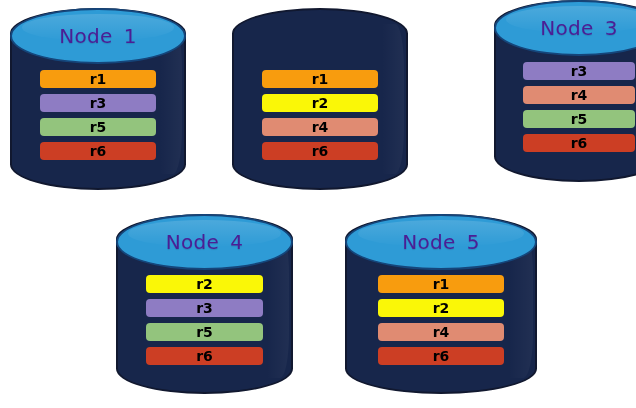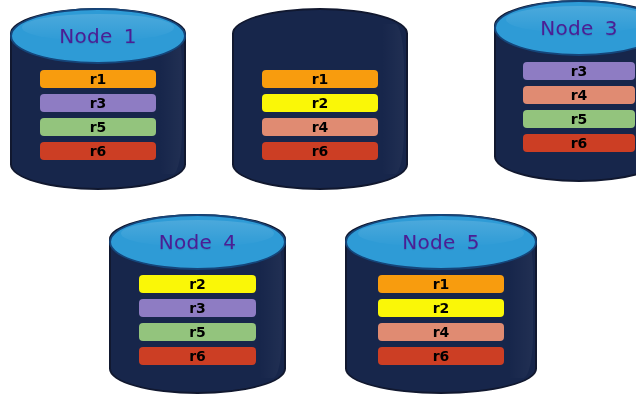--- a/index.html
+++ b/index.html
@@ -113,21 +113,21 @@
     font-weight: bold;
     line-height: 1;
     box-sizing: border-box;
   }
 
   
   #node-1 { left: 10px;  top: 8px;   width: 176px; height: 182px; }
   #node-2 { left: 232px; top: 8px;   width: 176px; height: 182px; }
   #node-3 { left: 450px; top: 0;   width: 170px; height: 182px; margin-left: 44px; }
   
-  #node-4 { left: 109px; top: 214px; width: 177px; height: 180px; }
+  #node-4 { left: 116px; top: 214px; width: 177px; height: 180px; }
   #node-5 { left: 345px; top: 214px; width: 192px; height: 180px; }
 </style>
 </head>
 <body style="background: rgb(255, 255, 255);">
 
 <div class="canvas">
 
   <div class="node" id="node-1">
     <div class="cyl-body">
       <div class="cyl-shade"></div>

